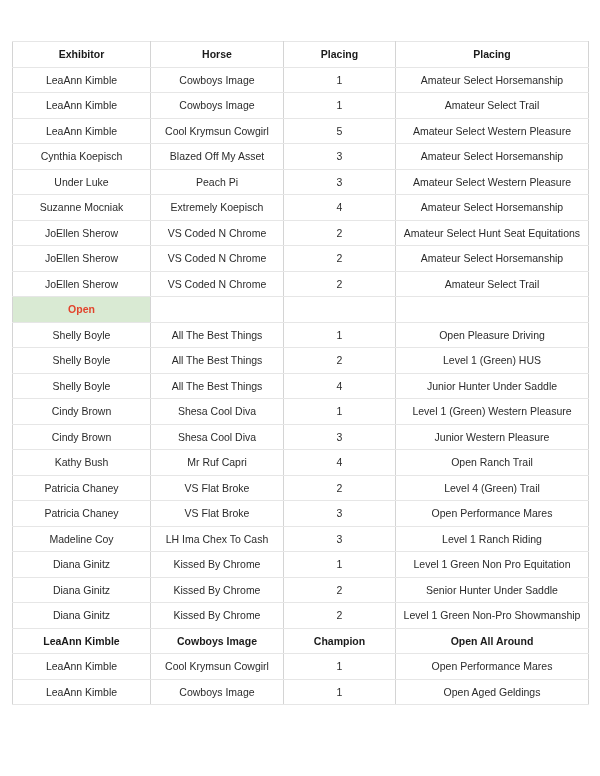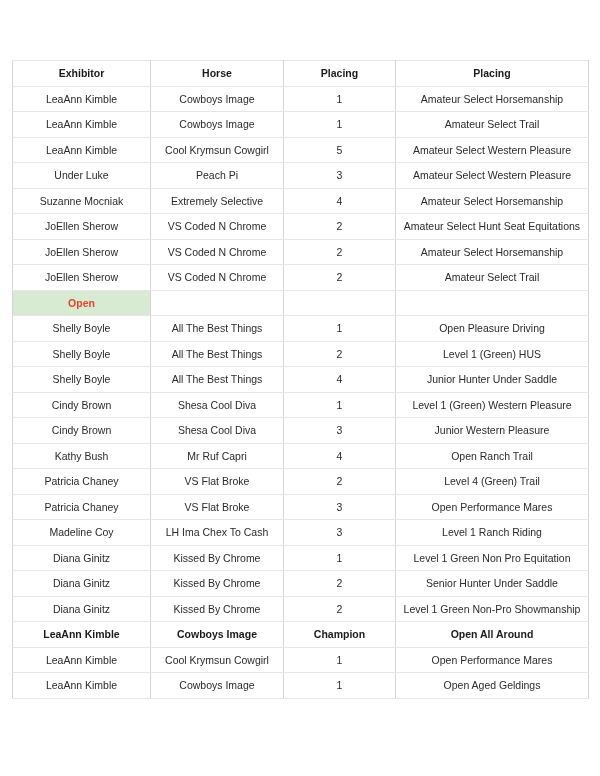--- a/index.html
+++ b/index.html
@@ -17,21 +17,20 @@
   }
   .table-wrap {
     position: absolute;
     left: 12px;
     top: 41px;
   }
   table.results {
     border-collapse: collapse;
     table-layout: fixed;
     width: 576px;
-    margin-top: 19px;
   }
   table.results th,
   table.results td {
     border: 1px solid #e6e6e6;
     border-left-color: #d4d4d4;
     border-right-color: #d4d4d4;
     height: 24.5px;
     padding: 0 3px;
     text-align: center;
     vertical-align: middle;
@@ -86,28 +85,34 @@
     <td>1</td>
     <td>Amateur Select Trail</td>
   </tr>
           <tr>
     <td>LeaAnn Kimble</td>
     <td>Cool Krymsun Cowgirl</td>
     <td>5</td>
     <td>Amateur Select Western Pleasure</td>
   </tr>
           <tr>
+    <td>Cynthia Koepisch</td>
+    <td>Blazed Off My Asset</td>
+    <td>3</td>
+    <td>Amateur Select Horsemanship</td>
+  </tr>
+          <tr>
     <td>Under Luke</td>
     <td>Peach Pi</td>
     <td>3</td>
     <td>Amateur Select Western Pleasure</td>
   </tr>
           <tr>
     <td>Suzanne Mocniak</td>
-    <td>Extremely Selective</td>
+    <td>Extremely Koepisch</td>
     <td>4</td>
     <td>Amateur Select Horsemanship</td>
   </tr>
           <tr>
     <td>JoEllen Sherow</td>
     <td>VS Coded N Chrome</td>
     <td>2</td>
     <td>Amateur Select Hunt Seat Equitations</td>
   </tr>
           <tr>

